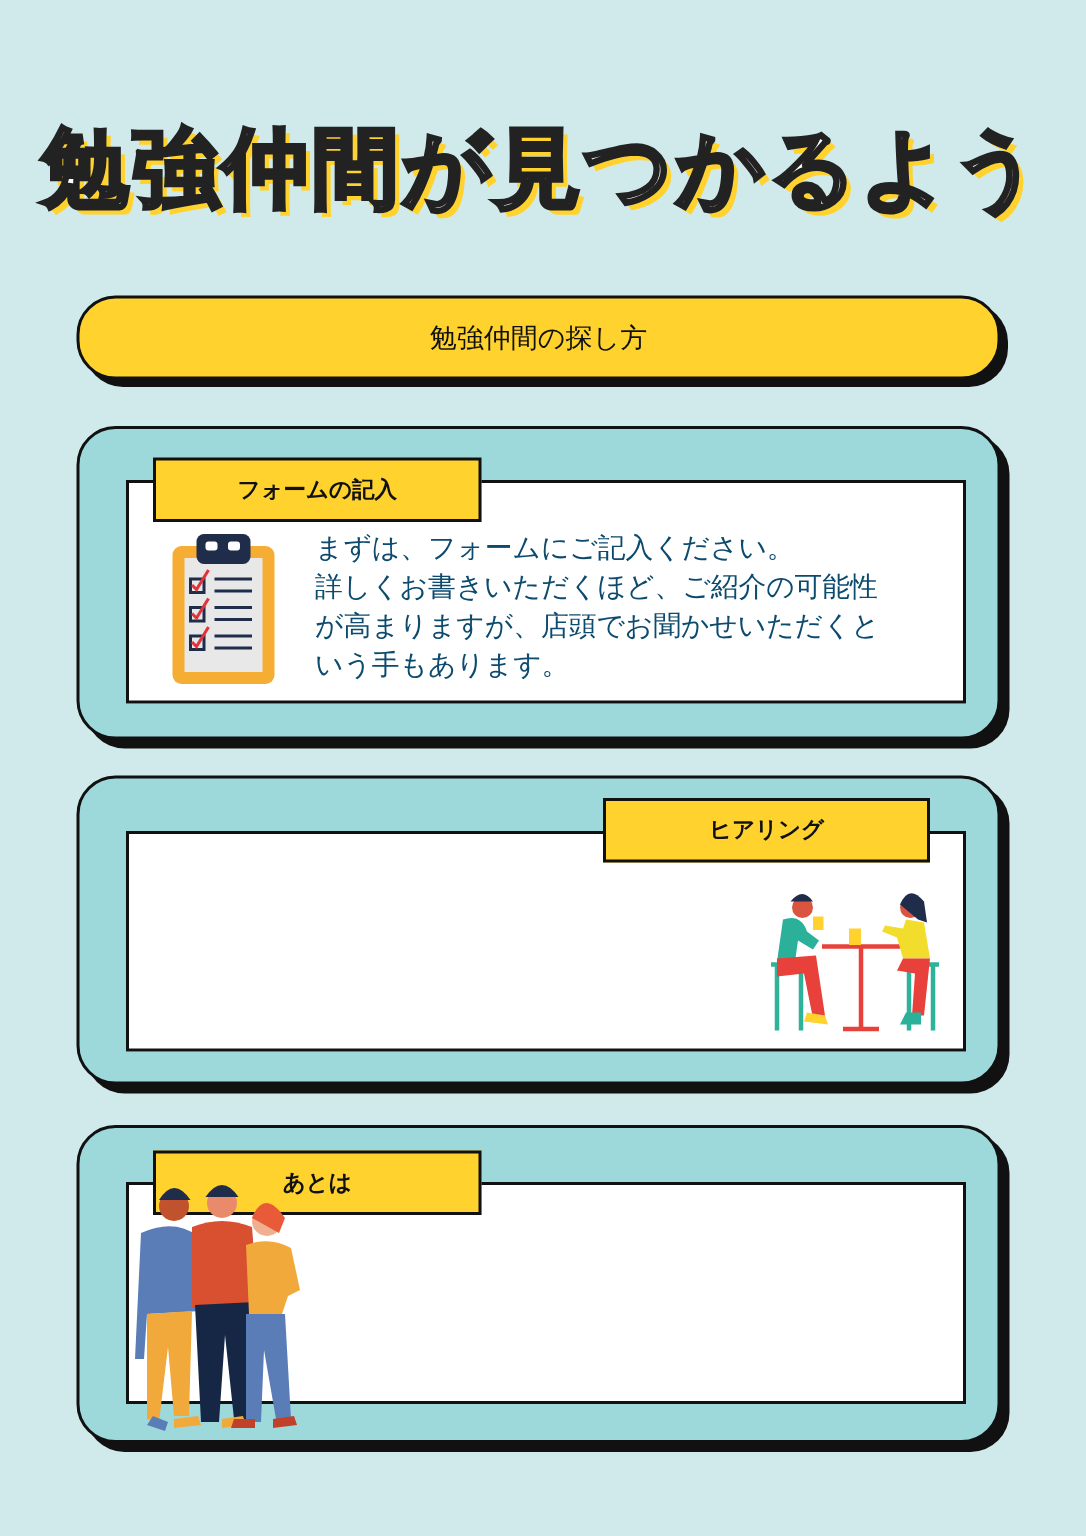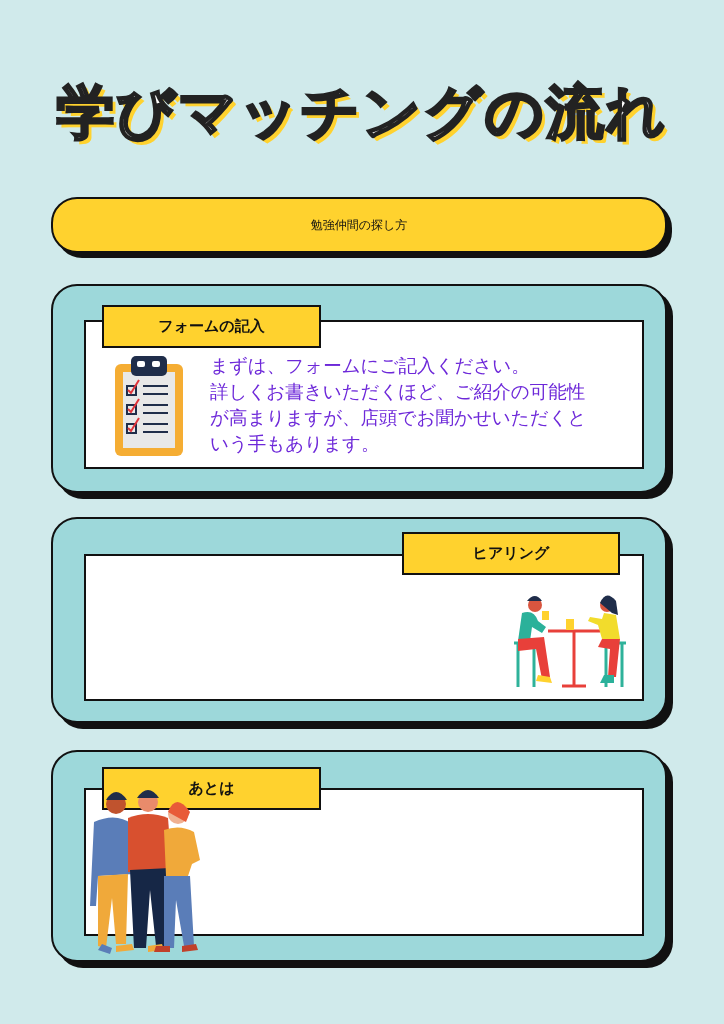--- a/index.html
+++ b/index.html
@@ -24,21 +24,21 @@
     line-height: 80px;
   }
   .pill {
     position: absolute;
     left: 51px; top: 197px; width: 616px; height: 56px;
     background: #ffd22e;
     border: 2px solid #111;
     border-radius: 26px;
     box-shadow: 5px 5px 0 #111;
     display: flex; align-items: center; justify-content: center;
-    font-size: 12px;
+    font-size: 18px;
   }
   .card {
     position: absolute;
     left: 51px; width: 616px;
     background: #9dd8da;
     border: 2px solid #111;
     border-radius: 26px;
     box-shadow: 6px 6px 0 #111;
   }
   .inner {
@@ -52,29 +52,29 @@
     width: 219px; height: 43px;
     background: #ffd22e;
     border: 2px solid #111;
     display: flex; align-items: center; justify-content: center;
     font-size: 15px; font-weight: bold;
   }
   .body-text {
     position: absolute;
     font-size: 18.5px;
     line-height: 26px;
-    color: #6d28d9;
+    color: #0c4a6e;
     white-space: pre-line;
   }
   svg { display: block; }
 </style>
 </head>
 <body>
 
-<div class="title">学びマッチングの流れ</div>
+<div class="title">勉強仲間が見つかるよう</div>
 
 <div class="pill">
   <span>勉強仲間の探し方</span>
 </div>
 
 <div class="card" style="top:284px; height:209px;">
   <div class="inner" style="top:34px; height:149px;"></div>
   <div class="tag" style="left:49px; top:19px;">
     <span>フォームの記入</span>
   </div>

